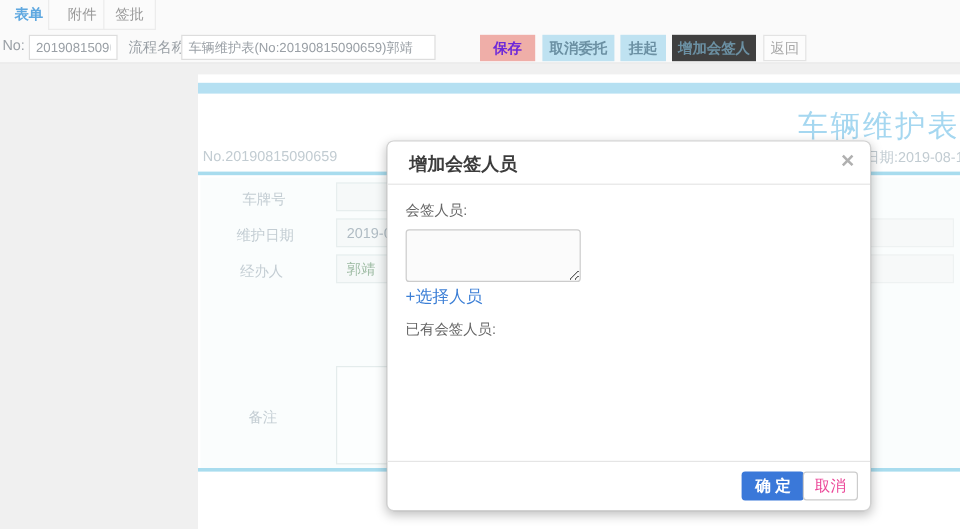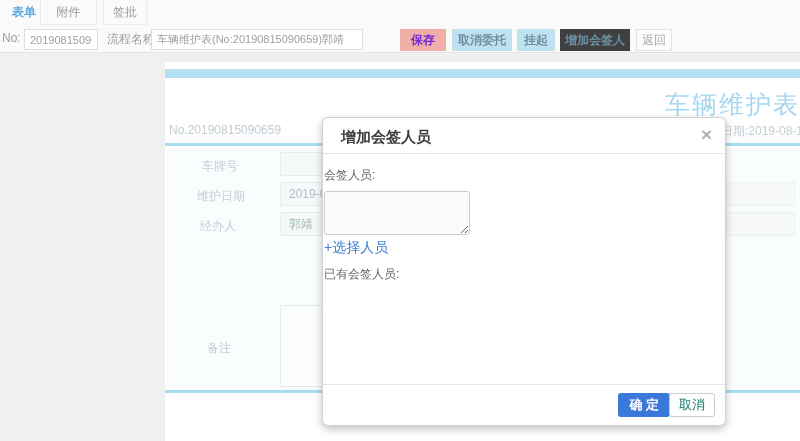--- a/index.html
+++ b/index.html
@@ -8,21 +8,21 @@
 
   
   .topbar { position:absolute; top:0; left:0; width:800px; height:53px; background:#fafafa;
             border-bottom:1px solid #e4e4e4; z-index:1; }
   .tabbar { position:absolute; top:0; left:0; width:800px; height:26px; }
   .tab { position:absolute; top:0; height:25px; line-height:25px; text-align:center;
          font-size:12px; color:#9a9a9a; background:#fbfbfb; border:1px solid #ececec; border-top:none; }
   .tab.active { color:#5fa8e0; background:#fafafa; border:none; font-weight:bold; }
   .tab-form { left:4px; width:40px; }
   .tab-attach { left:40px; width:57px; }
-  .tab-sign { left:103px; width:44px; }
+  .tab-sign { left:86px; width:44px; }
   .tab-progress { left:148px; width:71px; }
 
   .toolbar { position:absolute; top:27px; left:0; width:800px; height:26px; }
   .tb-label { position:absolute; top:4px; font-size:12px; color:#9aa0a6; }
   .tb-input { position:absolute; top:2px; height:21px; border:1px solid #ddd; background:#fff;
               color:#9aa0a6; font-size:11px; padding:0 5px; font-family:inherit; }
   .btn { position:absolute; top:2px; height:22px; font-size:12px; font-weight:bold;
          border:none; cursor:pointer; font-family:inherit; }
   .btn-save   { left:400px; width:46px; background:#efaea8; color:#6d28d9; }
   .btn-cancel-del { left:452px; width:60px; background:#bfe2f1; color:#6b90a3; }
@@ -55,33 +55,33 @@
   .attach-title { position:absolute; left:28px; top:356px; font-size:15px; font-weight:bold; color:#9dcfeb; }
 
   
   .modal { position:absolute; left:322px; top:117px; width:404px; height:309px; background:#fff;
            border:1px solid rgba(0,0,0,.18); border-radius:6px;
            box-shadow:0 3px 9px rgba(0,0,0,.25); z-index:10; }
   .modal-header { position:relative; height:36px; border-bottom:1px solid #e5e5e5; padding:10px 18px; }
   .modal-title { font-size:15px; font-weight:bold; color:#3c3c3c; }
   .modal-close { position:absolute; right:13px; top:7px; font-size:19px; font-weight:bold;
                  color:#b0b0b0; cursor:pointer; line-height:20px; }
-  .modal-body { position:relative; padding:13px 1px; }
+  .modal-body { position:relative; padding:13px 15px; }
   .cs-label { font-size:12px; color:#666; }
   .cs-textarea { display:block; margin-top:7px; width:146px; height:44px; border:1px solid #ccc;
                  border-radius:3px; background:#fbfbfb; resize:both; font-family:inherit; }
   .select-link { display:inline-block; margin-top:4px; font-size:14px; color:#3c7fd6; cursor:pointer; }
   .existing-label { margin-top:9px; font-size:12px; color:#666; }
   .modal-footer { position:absolute; left:0; bottom:0; width:100%; height:41px;
                   border-top:1px solid #e5e5e5; }
   .btn-confirm { position:absolute; right:55px; top:8px; height:24px; padding:0 11px;
                  background:#3a78d9; color:#fff; font-size:13px; font-weight:bold;
                  border:none; border-radius:3px; cursor:pointer; font-family:inherit; }
   .btn-modal-cancel { position:absolute; right:10px; top:8px; height:24px; padding:0 9px;
-                 background:#fff; color:#0f766e; font-size:13px;
+                 background:#fff; color:#ec4899; font-size:13px;
                  border:1px solid #ccc; border-radius:3px; cursor:pointer; font-family:inherit; }
 </style>
 </head>
 <body>
 
 <div class="topbar">
   <div class="tabbar">
     <div class="tab active tab-form">表单</div>
     <div class="tab tab-attach">附件</div>
     <div class="tab tab-sign">签批</div>

